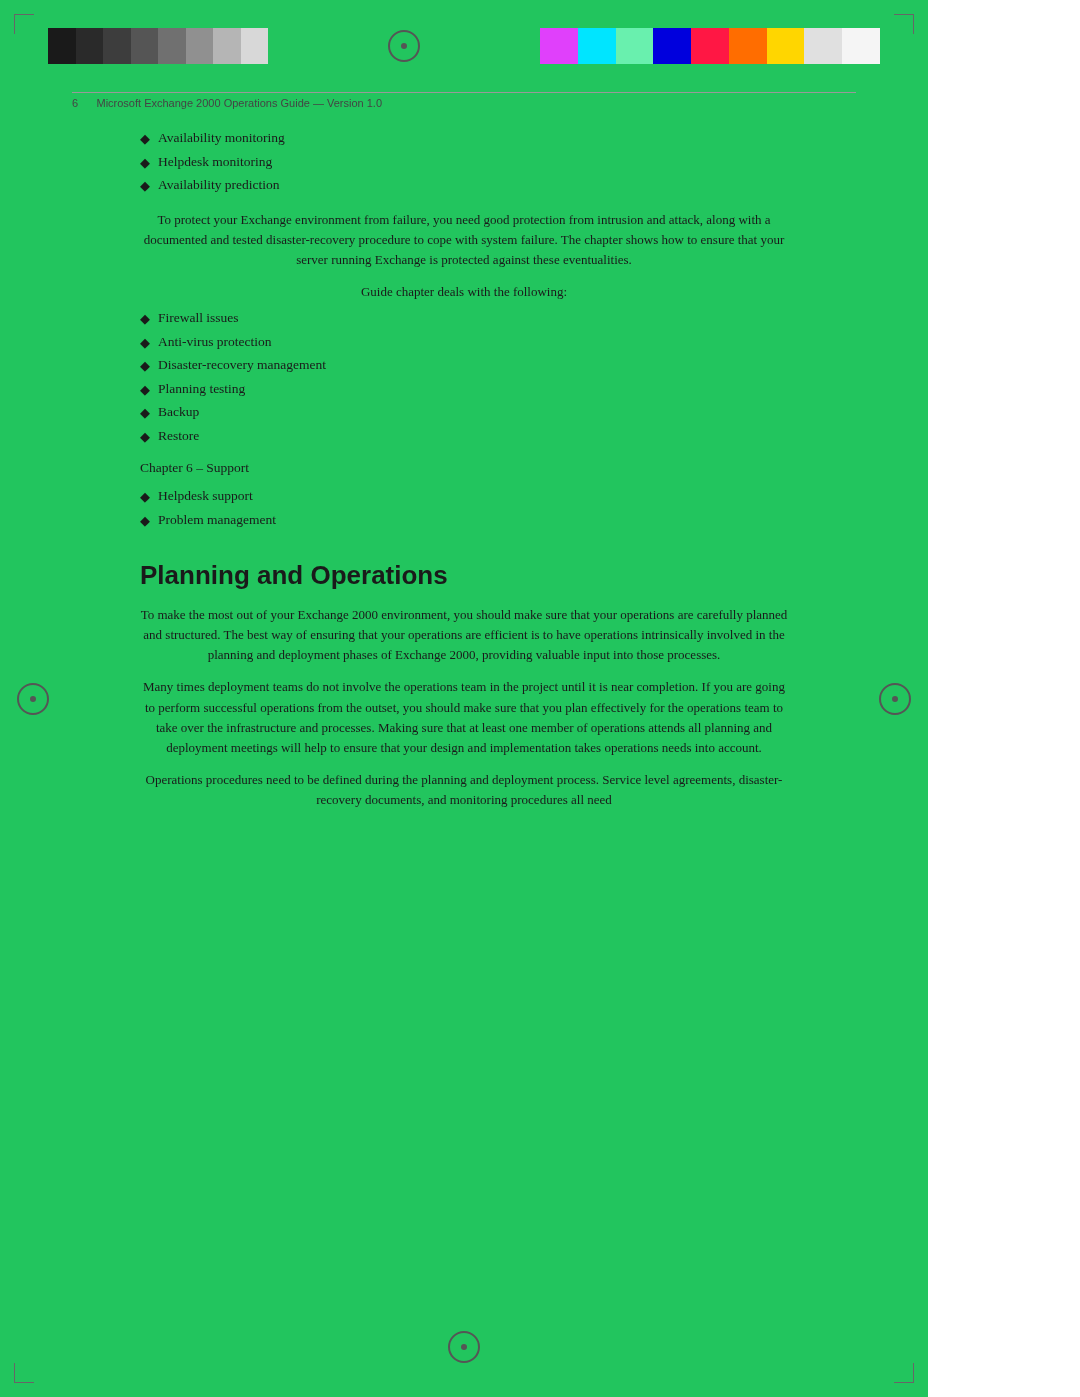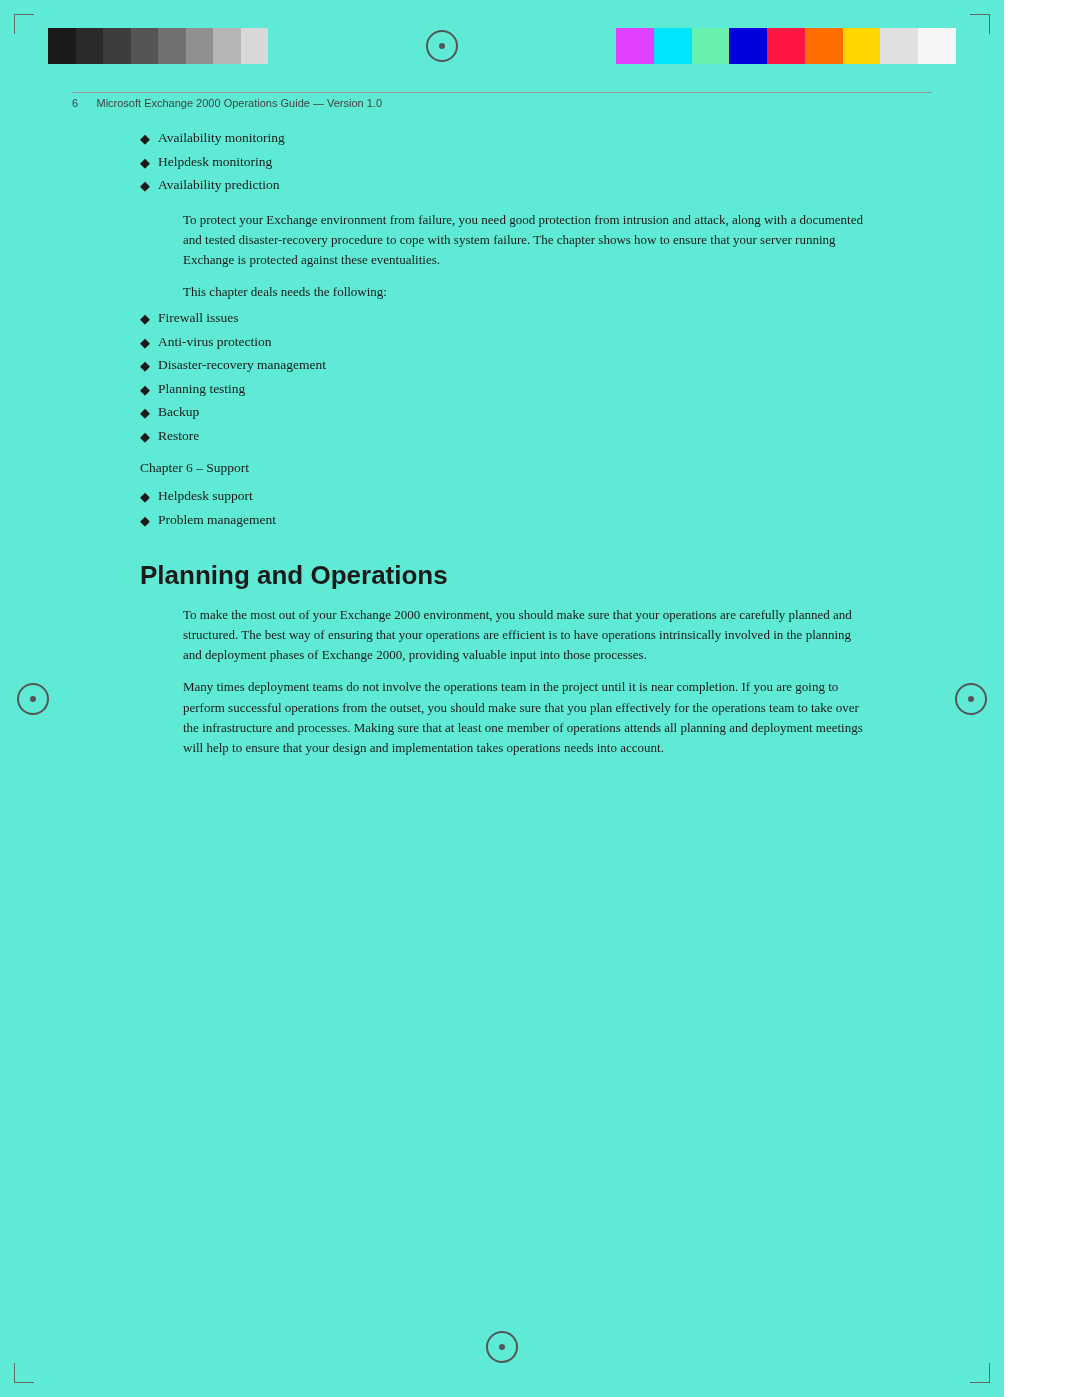--- a/index.html
+++ b/index.html
@@ -8,23 +8,23 @@
       background: #ffffff;
       font-family: 'Times New Roman', Times, serif;
       font-size: 13.5px;
       color: #1a1a1a;
       width: 1080px;
       min-height: 1397px;
       position: relative;
     }
 
     .page {
-      width: 1004px;
+      width: 928px;
       min-height: 1397px;
-      background: #5eead4;
+      background: #22c55e;
       position: relative;
       padding: 0;
     }
 
     
     .top-bar {
       position: absolute;
       top: 28px;
       left: 0;
       right: 0;
@@ -161,22 +161,21 @@
       font-size: 13.5px;
       font-weight: normal;
       margin-bottom: 10px;
       margin-top: 4px;
     }
 
     .body-para {
       font-size: 13px;
       line-height: 1.55;
       margin-bottom: 12px;
-      text-align: left;
-      margin-left: 43px;
+      text-align: center;
     }
 
     .section-heading {
       font-size: 26px;
       font-weight: bold;
       font-family: Arial, sans-serif;
       margin-top: 30px;
       margin-bottom: 14px;
       color: #1a1a1a;
     }
@@ -265,21 +264,21 @@
       </li>
       <li>
         <span class="bullet-diamond">◆</span>
         <span>Availability prediction</span>
       </li>
     </ul>
 
 
     <p class="body-para">To protect your Exchange environment from failure, you need good protection from intrusion and attack, along with a documented and tested disaster-recovery procedure to cope with system failure. The chapter shows how to ensure that your server running Exchange is protected against these eventualities.</p>
 
-    <p class="body-para" style="margin-bottom:6px;">This chapter deals needs the following:</p>
+    <p class="body-para" style="margin-bottom:6px;">Guide chapter deals with the following:</p>
 
     <ul class="bullet-list">
       <li>
         <span class="bullet-diamond">◆</span>
         <span>Firewall issues</span>
       </li>
       <li>
         <span class="bullet-diamond">◆</span>
         <span>Anti-virus protection</span>
       </li>
@@ -313,20 +312,21 @@
       <li>
         <span class="bullet-diamond">◆</span>
         <span>Problem management</span>
       </li>
     </ul>
 
     <h2 class="section-heading">Planning and Operations</h2>
 
     <p class="body-para">To make the most out of your Exchange 2000 environment, you should make sure that your operations are carefully planned and structured. The best way of ensuring that your operations are efficient is to have operations intrinsically involved in the planning and deployment phases of Exchange 2000, providing valuable input into those processes.</p>
     <p class="body-para">Many times deployment teams do not involve the operations team in the project until it is near completion. If you are going to perform successful operations from the outset, you should make sure that you plan effectively for the operations team to take over the infrastructure and processes. Making sure that at least one member of operations attends all planning and deployment meetings will help to ensure that your design and implementation takes operations needs into account.</p>
+    <p class="body-para">Operations procedures need to be defined during the planning and deployment process. Service level agreements, disaster-recovery documents, and monitoring procedures all need</p>
 
   </div>
 
   <div class="bottom-crosshair">
     <div class="crosshair"></div>
   </div>
 
 </div>
 
 </body></html>

